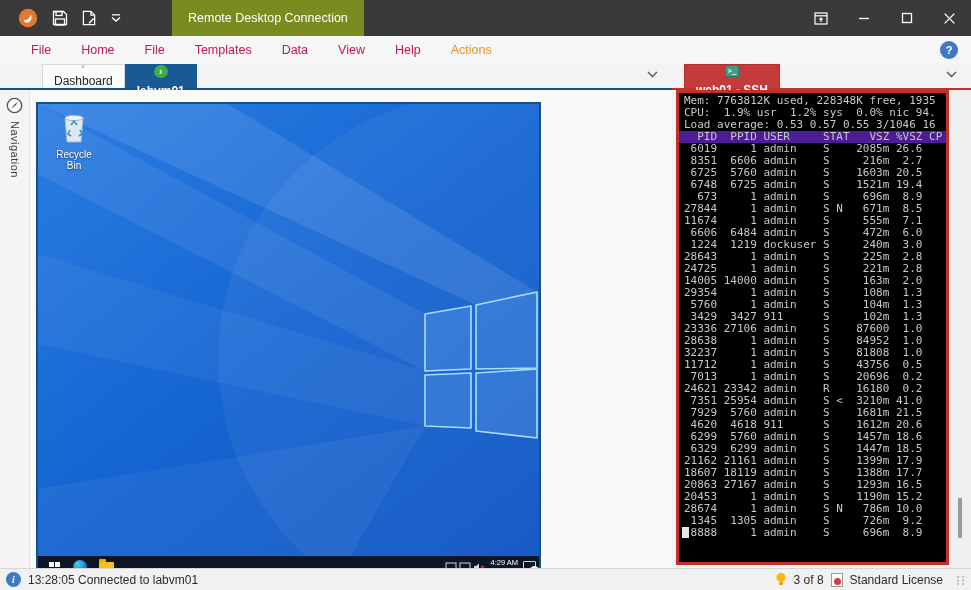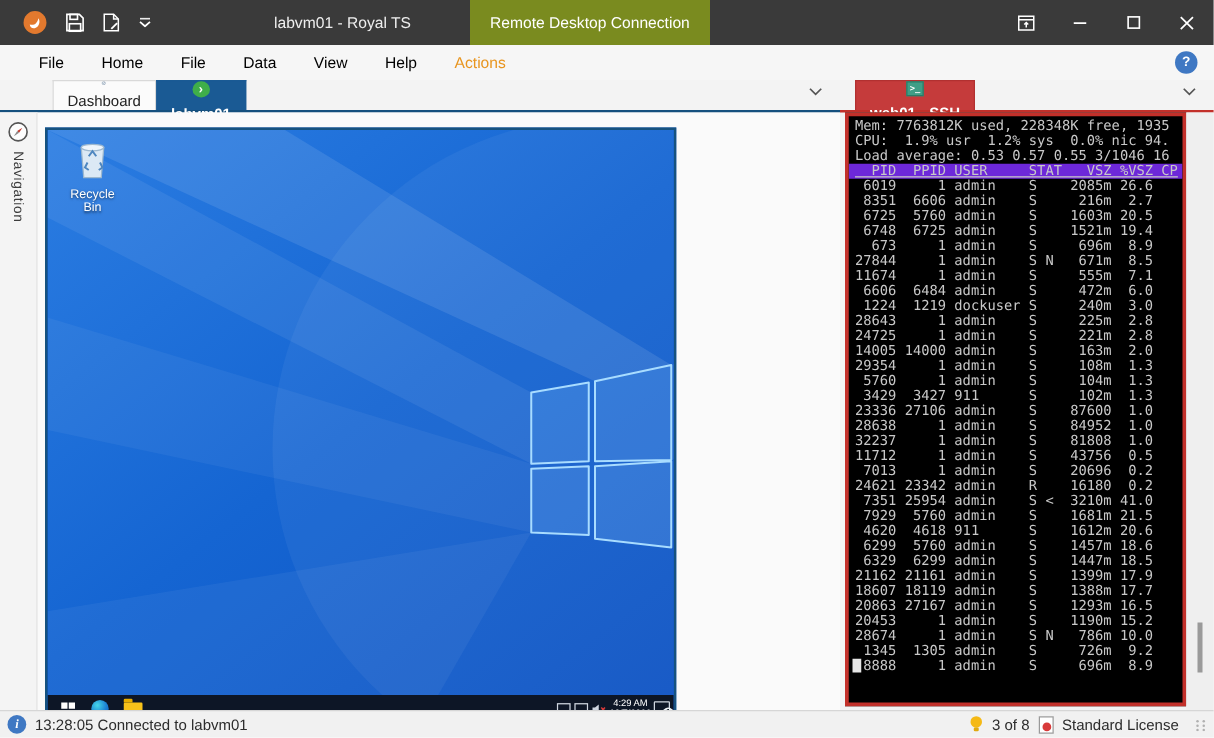--- a/index.html
+++ b/index.html
@@ -22,21 +22,21 @@
   .conn-btn { height:36px; padding:0 16px; background:#7a8b1f; color:#fff;
     font-size:12.5px; display:flex; align-items:center; white-space:nowrap; border:none; }
   .tb-spacer { flex:1; }
   .win-controls { display:flex; height:36px; }
   .win-btn { width:43px; height:36px; display:flex; align-items:center; justify-content:center;
     color:#fff; font-size:13px; }
 
   
   .menubar { position:absolute; left:0; top:36px; width:971px; height:28px;
     background:#f6f6f6; display:flex; align-items:center; padding-left:16px; }
-  .menu-item { padding:0 15px; font-size:12.5px; color:#000000; line-height:28px; }
+  .menu-item { padding:0 15px; font-size:12.5px; color:#be185d; line-height:28px; }
   .menu-item.accent { color:#e8951f; }
   .help-btn { margin-left:auto; margin-right:13px; width:18px; height:18px; border-radius:50%;
     background:#3f78c3; color:#fff; font-size:11px; font-weight:bold;
     display:flex; align-items:center; justify-content:center; }
 
   
   .main { position:absolute; left:0; top:64px; width:971px; height:504px; }
   .left-pane  { position:absolute; left:0; top:0; width:672px; height:504px; }
   .right-pane { position:absolute; left:672px; top:0; width:299px; height:504px; }
 
@@ -86,21 +86,21 @@
   .clock { text-align:center; font-size:7.5px; line-height:8.5px; color:#fff; }
   .notif { position:relative; width:13px; height:12px; border:1px solid #cfd6e0; border-radius:1px; }
   .notif-badge { position:absolute; right:-4px; bottom:-3px; width:9px; height:9px; border-radius:50%;
     background:#eef2f7; color:#15212e; font:bold 7px/9px "Liberation Sans", sans-serif; text-align:center; }
 
   
   .terminal { position:absolute; left:4px; top:26px; width:273px; height:475px;
     border:3px solid #c2302a; background:#000; overflow:hidden; padding-top:2px; }
   .terminal pre { font:11px/12px "DejaVu Sans Mono", monospace; color:#c8c8c8;
     white-space:pre; padding-left:5px; }
-  .term-head { background:#6d28d9; color:#101010;text-decoration:underline; }
+  .term-head { background:#4c1d95; color:#101010; }
   .term-cursor { position:absolute; left:3px; top:434px; width:7px; height:11px; background:#e6e6e6; }
   .gutter { position:absolute; right:0; top:26px; width:22px; height:478px; background:#efefef; }
   .gutter .thumb { position:absolute; right:9px; bottom:30px; width:4px; height:40px; background:#9a9a9a; }
 
   
   .statusbar { position:absolute; left:0; top:568px; width:971px; height:22px; background:#f1f1f1;
     border-top:1px solid #d6d6d6; display:flex; align-items:center; padding:0 6px; gap:7px;
     font-size:12px; color:#2c2c2c; }
   .info-ico { width:15px; height:15px; border-radius:50%; background:#3f78c3; color:#fff;
     font:italic bold 10px/15px "Liberation Serif", serif; text-align:center; flex:0 0 auto; }
@@ -135,21 +135,20 @@
           <path d="M12.5 9l-5 5" stroke-width="1.6"></path>
         </svg>
     </span>
     <span>
       <svg width="10" height="8" viewBox="0 0 10 8" fill="none" stroke="#fff" stroke-width="1.4">
           <path d="M1 0.8h8" opacity=".9"></path>
           <path d="M1 3.5l4 3.5 4-3.5"></path>
         </svg>
     </span>
   </div>
-  <div class="title-area">labvm01 - Royal TS</div>
   <button class="conn-btn">Remote Desktop Connection</button>
   <div class="tb-spacer"></div>
   <div class="win-controls">
     <span class="win-btn">
       <svg width="14" height="13" viewBox="0 0 14 13" fill="none" stroke="#fff" stroke-width="1.2">
           <rect x="1" y="1" width="12" height="11"></rect>
           <path d="M1 3.8h12"></path>
           <path d="M7 10V6.2M5.4 7.6L7 6l1.6 1.6"></path>
         </svg>
     </span>
@@ -168,20 +167,21 @@
           <path d="M1.5 1.5l9 9M10.5 1.5l-9 9"></path>
         </svg>
     </span>
   </div>
 </div>
 
 <div class="menubar">
   <span class="menu-item">File</span>
   <span class="menu-item">Home</span>
   <span class="menu-item">File</span>
+  <span class="menu-item">Templates</span>
   <span class="menu-item">Data</span>
   <span class="menu-item">View</span>
   <span class="menu-item">Help</span>
   <span class="menu-item accent">Actions</span>
   <span class="help-btn">?</span>
 </div>
 
 <div class="main">
 
   <div class="left-pane">

